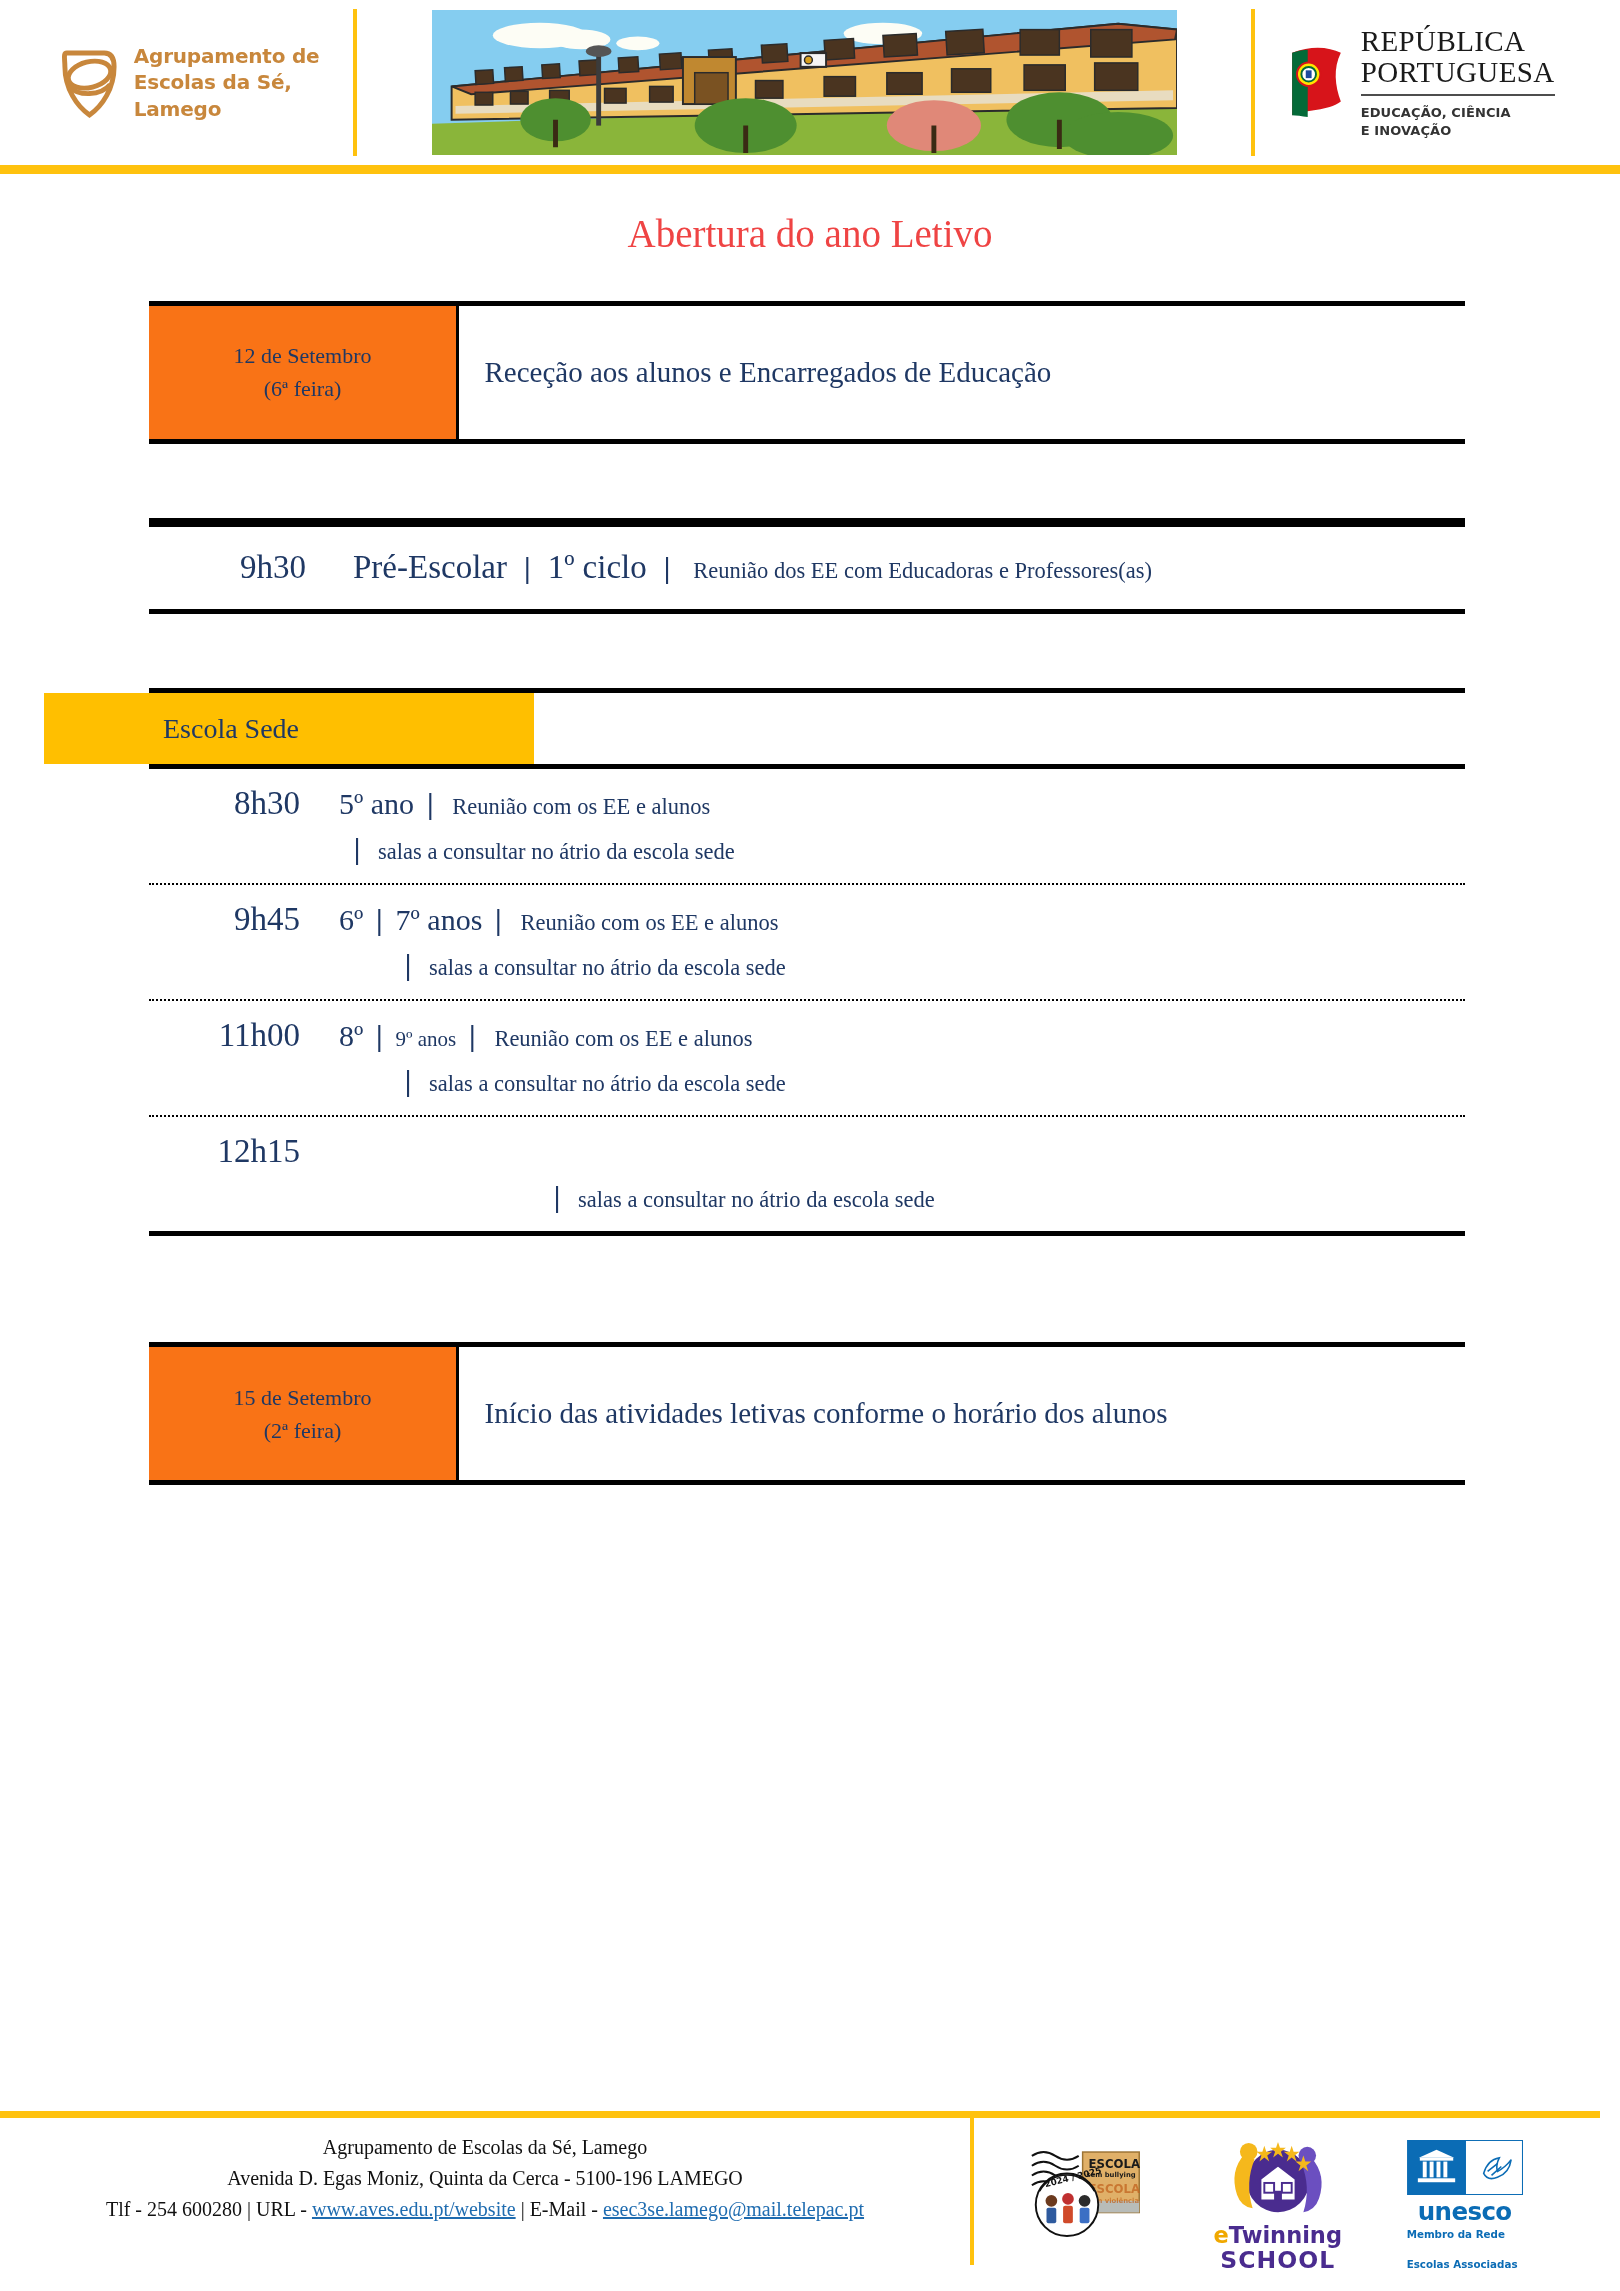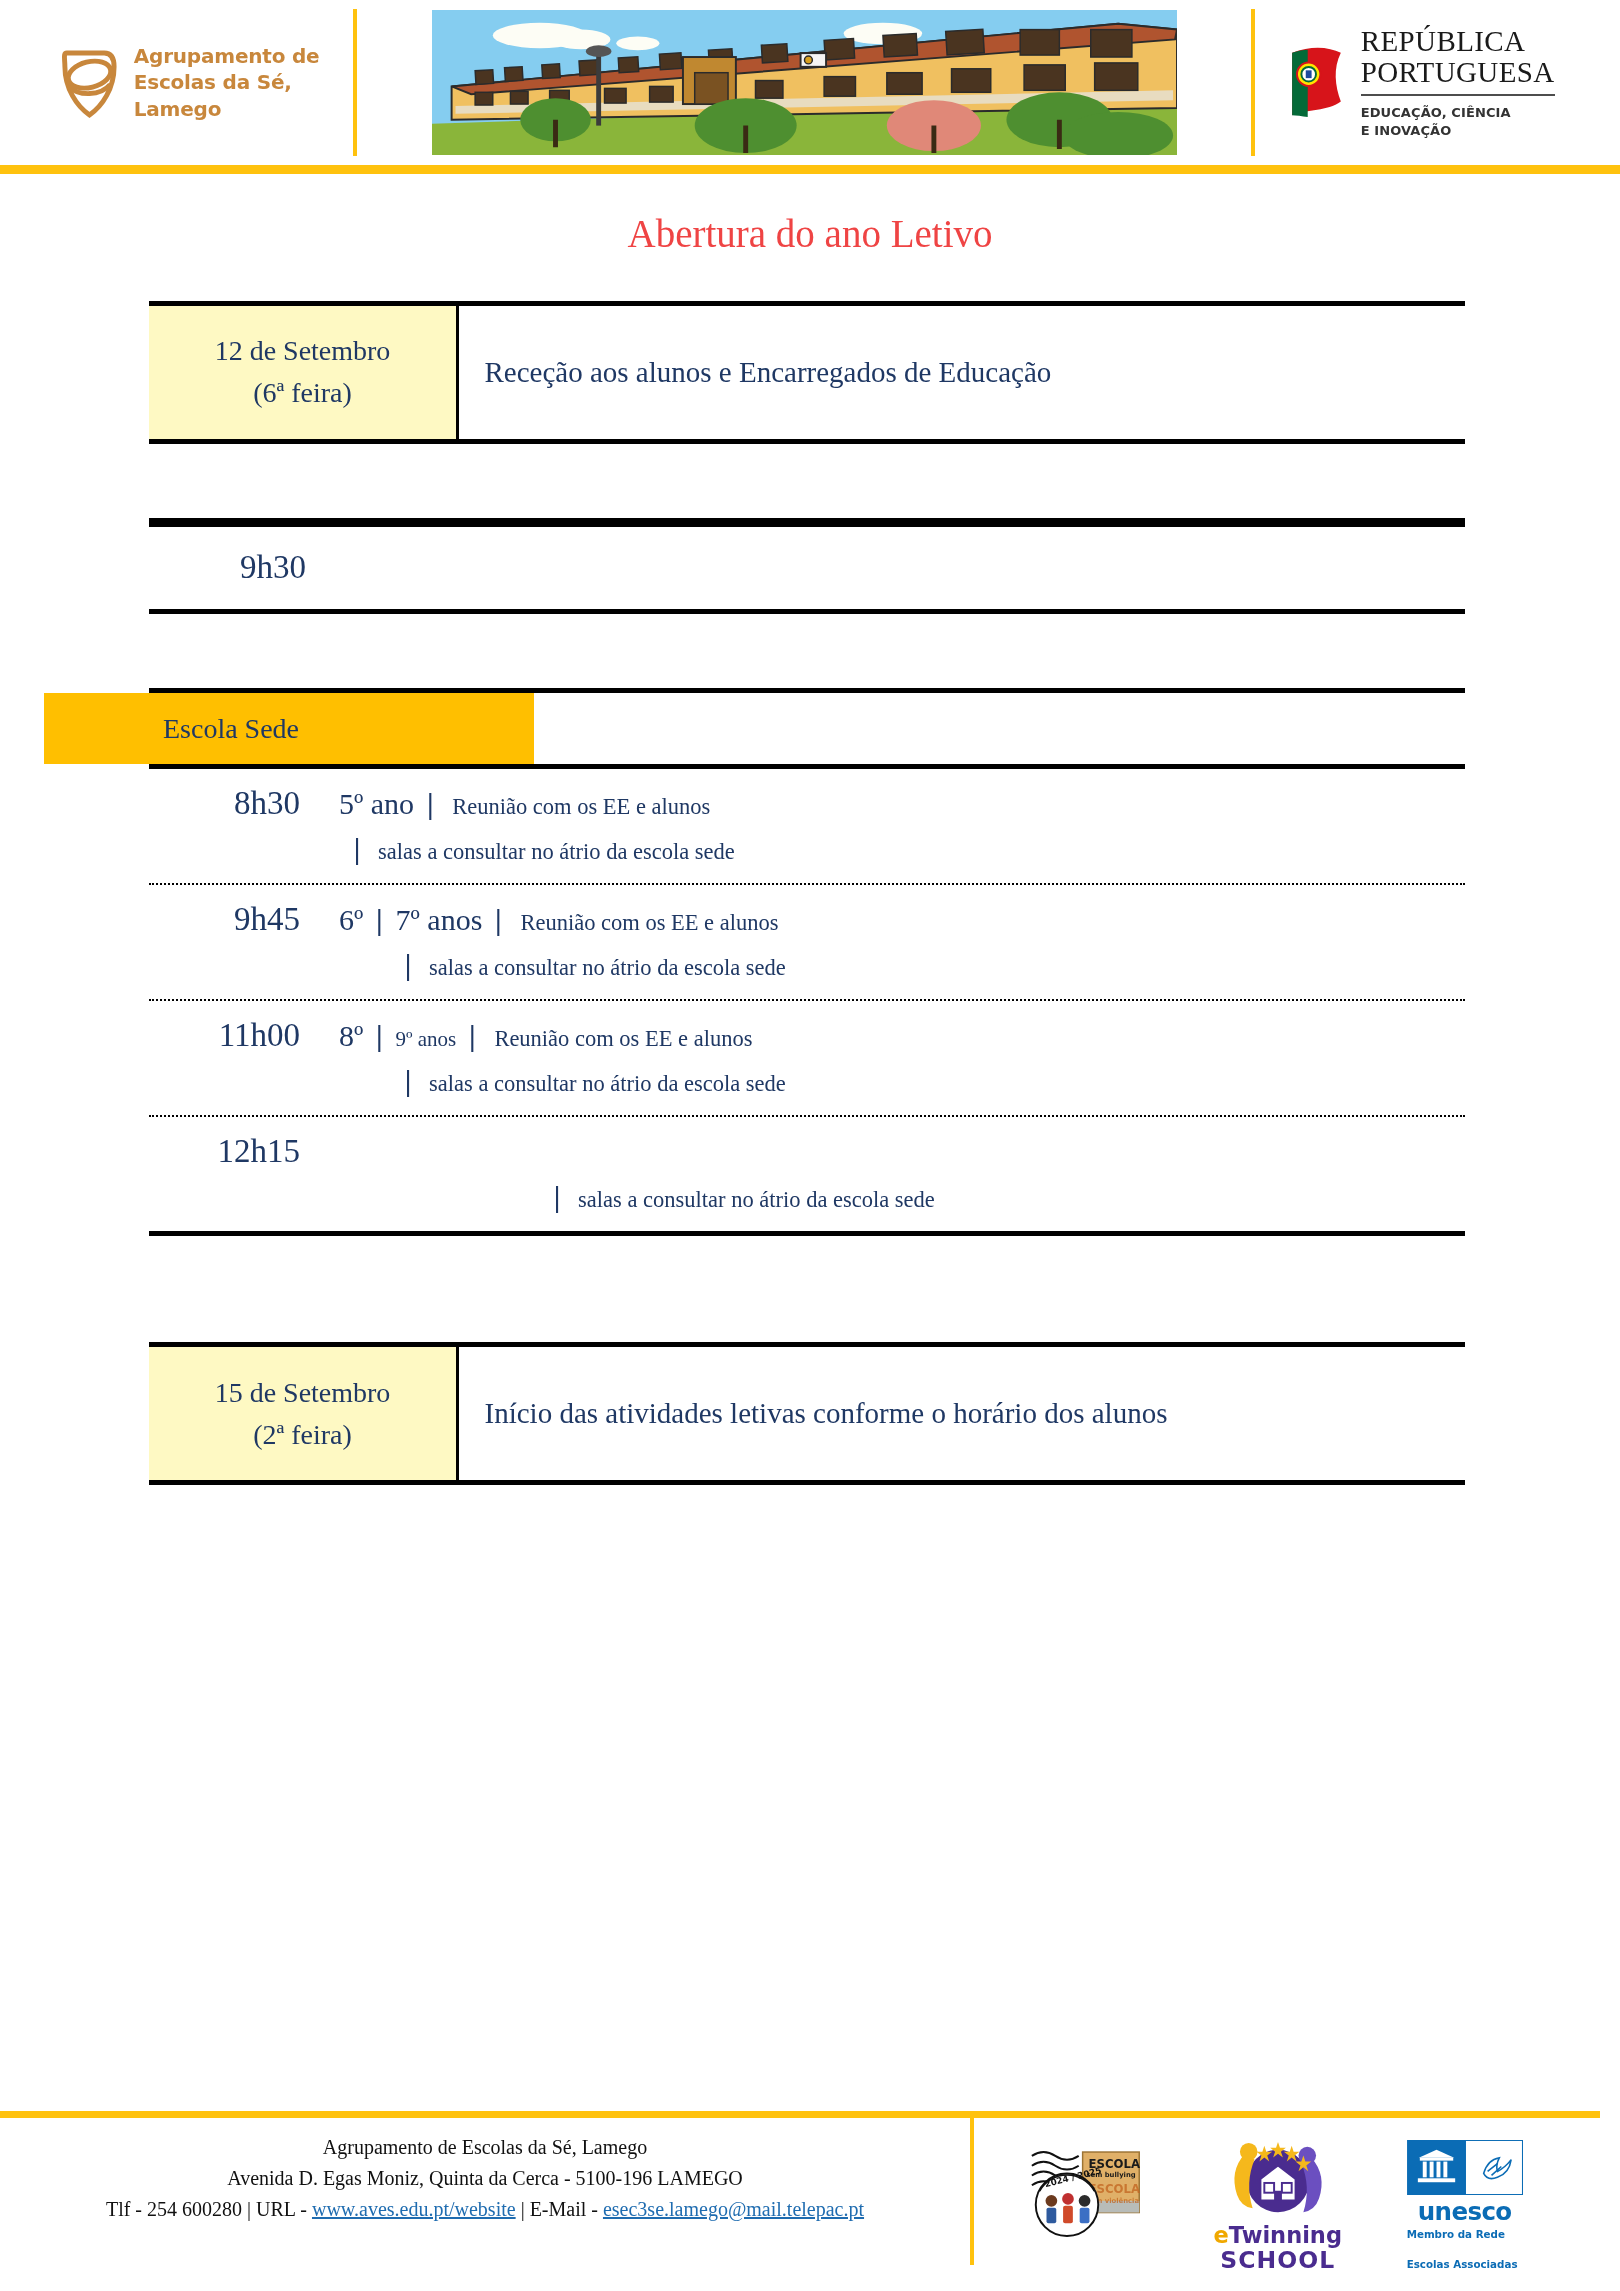--- a/index.html
+++ b/index.html
@@ -74,25 +74,25 @@
     margin-left: 149px; margin-right: 155px;
   }
   .rule.dotted {
     height: 0; border-top: 2.9px dotted #000;
     background: none;
     margin-left: 149px; margin-right: 155px;
   }
 
   .block-row { display: flex; align-items: stretch; }
   .tag-box {
-    background: #fef9c3;
+    background: #f97316;
     color: #1f3864;
     display: flex; flex-direction: column;
     align-items: center; justify-content: center;
-    font-size: 28px; line-height: 1.5;
+    font-size: 22px; line-height: 1.5;
     border-right: 3.9px solid #000;
     margin-left: 149px;
   }
   .tag-box.wide { width: 310px; height: 133px; }
   .tag-plain {
     background: #ffbf00; color: #1f3864;
     font-size: 28px;
     display:flex; align-items:center;
     margin-left: 149px;
   }
@@ -281,20 +281,27 @@
     </div>
     <div class="rule"></div>
 
     <div class="spacer-md"></div>
 
     <div class="rule"></div>
     <div class="rule"></div>
 
     <div class="sched-line row-9h30">
       <div class="r9-time">9h30</div>
+      <div class="r9-main">
+        <span>Pré-Escolar</span>
+        <span class="sep">|</span>
+        <span>1º ciclo</span>
+        <span class="sep">|</span>
+        <span class="note">Reunião dos EE com Educadoras e Professores(as)</span>
+      </div>
     </div>
     <div class="rule"></div>
 
     <div class="spacer-md"></div>
 
     <div class="rule"></div>
     <div class="tag-plain tag-sede">Escola Sede</div>
     <div class="rule"></div>
 
     <div class="sched-line">

